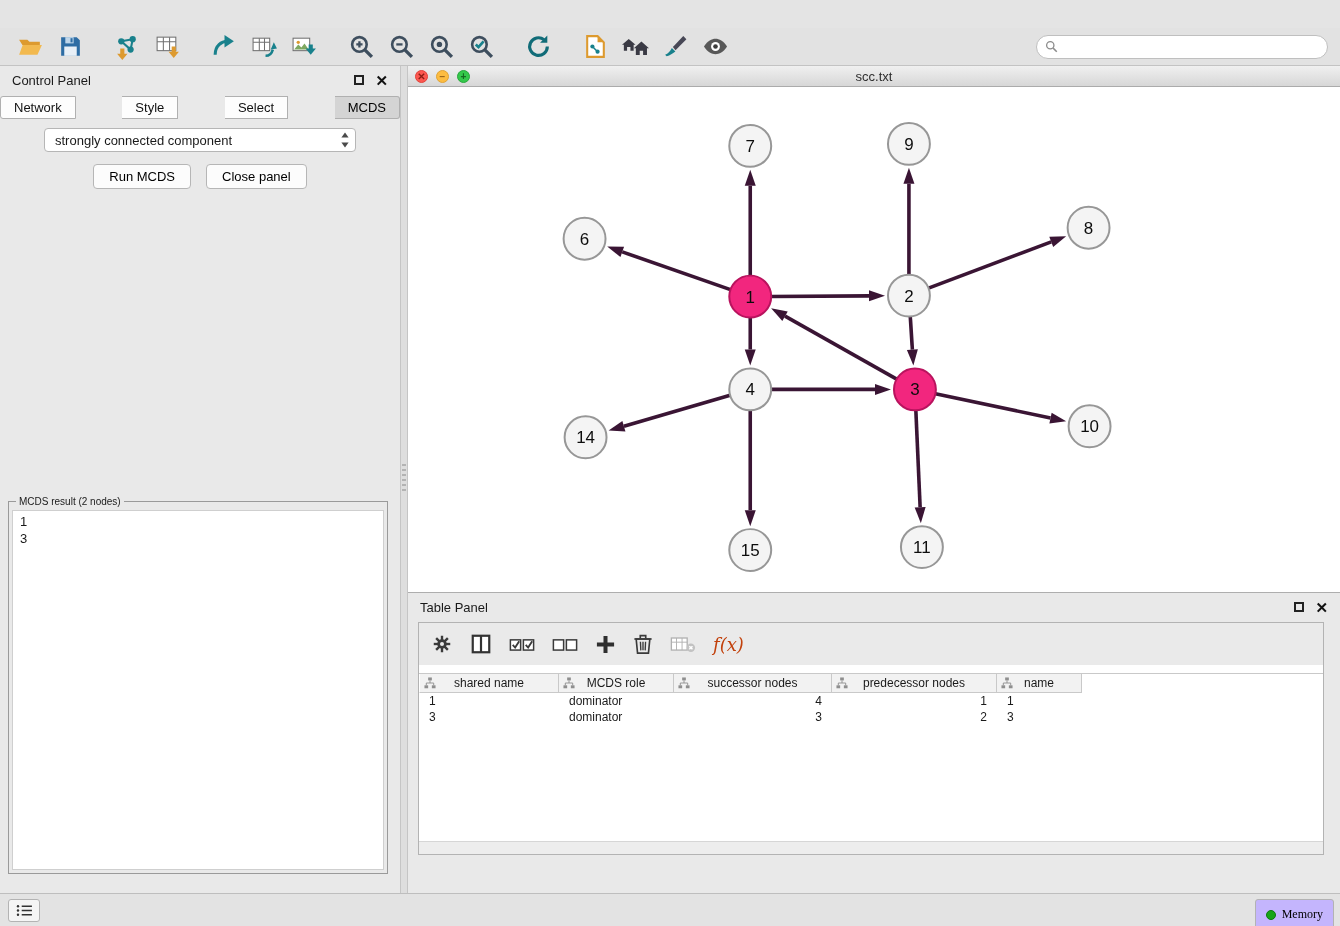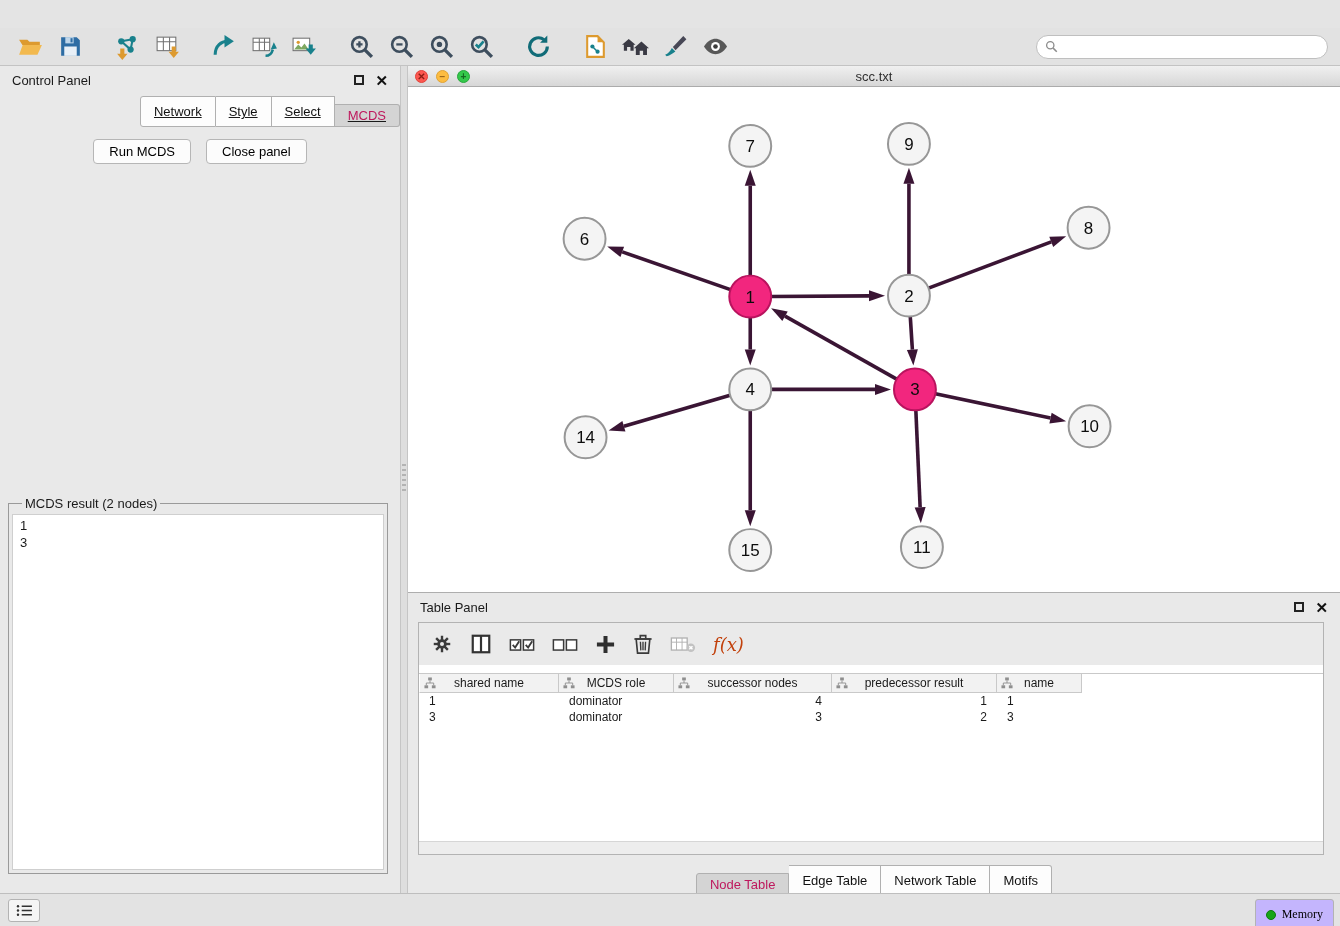--- a/index.html
+++ b/index.html
@@ -28,37 +28,37 @@
     background:transparent; font-family:inherit; }
 
   
   .control-panel { position:absolute; left:0; top:66px; width:400px; height:827px;
     background:#e9e9e9; }
   .panel-header { height:28px; display:flex; align-items:center; padding:0 12px;
     font-size:13px; }
   .win-icons { margin-left:auto; display:flex; gap:11px; align-items:center; }
   .float-icon { width:10px; height:10px; border:2px solid #222; display:inline-block; }
   .close-x { font-size:15px; font-weight:bold; color:#111; line-height:1; }
-  .cp-tabs { display:flex; justify-content:flex-end; margin-top:2px;text-decoration:underline; }
+  .cp-tabs { display:flex; justify-content:space-between; margin-top:2px; }
   .seg-tab { font-size:13px; padding:3px 13px; background:#fdfdfd;
     border:1px solid #b0b0b0; border-left:none; color:#111; font-family:inherit; }
   .seg-tab:first-child { border-left:1px solid #b0b0b0; border-radius:3px 0 0 3px; }
   .seg-tab:last-child { border-radius:0 3px 3px 0; }
-  .seg-tab.active { background:#d4d4d4; color:#be185d;margin-top:8px; }
+  .seg-tab.active { background:#d4d4d4; color:#000000; }
   .opt-label { text-align:center; font-size:13px; margin-top:24px; }
   .dropdown { margin:9px 44px 0 44px; height:24px; background:#fff;
     border:1px solid #b6b6b6; border-radius:4px; display:flex; align-items:center;
     padding:0 5px 0 10px; font-size:13px; }
   .dd-arrows { margin-left:auto; display:flex; }
   .btn-row { display:flex; justify-content:center; gap:15px; margin-top:12px; }
   .push-btn { font-size:13px; padding:4px 15px; background:#fcfcfc;
     border:1px solid #b6b6b6; border-radius:4px; font-family:inherit; }
   .result-box { position:absolute; left:8px; right:12px; top:430px; bottom:19px;
     border:1px solid #9a9a9a; padding:3px; background:#e9e9e9; }
-  .result-box legend { font-size:13px; padding:0 3px; margin-left:10px; }
+  .result-box legend { font-size:10px; padding:0 3px; margin-left:4px; }
   .result-list { background:#fff; border:1px solid #cfcfcf; width:100%; height:100%;
     font-size:13px; padding:2px 7px; line-height:17px; overflow:hidden; }
 
   
   .v-divider { position:absolute; left:400px; top:66px; width:8px; height:827px;
     background:#dedede; border-left:1px solid #c5c5c5; border-right:1px solid #c5c5c5; }
   .v-divider .grip { position:absolute; top:398px; left:1px; width:4px; height:30px;
     background:repeating-linear-gradient(#b3b3b3 0 2px, #dedede 2px 5px); }
 
   
@@ -257,20 +257,29 @@
         <span class="float-icon"></span>
         <span class="close-x">✕</span>
       </span>
     </div>
     <div class="cp-tabs" id="cp-tabs">
         <button class="seg-tab">Network</button>
         <button class="seg-tab">Style</button>
         <button class="seg-tab">Select</button>
         <button class="seg-tab active">MCDS</button>
       </div>
+    <div class="dropdown">
+      <span>strongly connected component</span>
+      <span class="dd-arrows">
+        <svg viewBox="0 0 10 18" width="10" height="18">
+            <path d="M5 1.5l3.6 5H1.4z" fill="#4a4a4a"></path>
+            <path d="M5 16.5l3.6-5H1.4z" fill="#4a4a4a"></path>
+          </svg>
+      </span>
+    </div>
     <div class="btn-row">
       <button class="push-btn">Run MCDS</button>
       <button class="push-btn">Close panel</button>
     </div>
     <fieldset class="result-box">
       <legend>MCDS result (2 nodes)</legend>
       <div class="result-list" id="result-list">
           <div>1</div>
           <div>3</div>
         </div>
@@ -469,21 +478,21 @@
             </svg>
             <span>successor nodes</span>
           </div>
           <div class="th" style="width: 165px;">
             <svg class="hicon" viewBox="0 0 13 13" width="12" height="12">
               <rect x="4.5" y="0.5" width="4" height="3.2" fill="#8f8f8f"></rect>
               <rect x="0.5" y="9" width="4" height="3.2" fill="#8f8f8f"></rect>
               <rect x="8.5" y="9" width="4" height="3.2" fill="#8f8f8f"></rect>
               <path d="M6.5 3.7v2.8M2.5 9V6.5h8V9" fill="none" stroke="#8f8f8f" stroke-width="1"></path>
             </svg>
-            <span>predecessor result</span>
+            <span>predecessor nodes</span>
           </div>
           <div class="th" style="width: 85px;">
             <svg class="hicon" viewBox="0 0 13 13" width="12" height="12">
               <rect x="4.5" y="0.5" width="4" height="3.2" fill="#8f8f8f"></rect>
               <rect x="0.5" y="9" width="4" height="3.2" fill="#8f8f8f"></rect>
               <rect x="8.5" y="9" width="4" height="3.2" fill="#8f8f8f"></rect>
               <path d="M6.5 3.7v2.8M2.5 9V6.5h8V9" fill="none" stroke="#8f8f8f" stroke-width="1"></path>
             </svg>
             <span>name</span>
           </div>
@@ -499,26 +508,20 @@
           <div class="trow">
             <div class="td" style="width: 140px; text-align: left;">3</div>
             <div class="td" style="width: 115px; text-align: left;">dominator</div>
             <div class="td" style="width: 158px; text-align: right;">3</div>
             <div class="td" style="width: 165px; text-align: right;">2</div>
             <div class="td" style="width: 85px; text-align: left;">3</div>
           </div>
         </div>
       <div class="tp-hscroll"></div>
     </div>
-    <div class="tp-tabs" id="tp-tabs">
-        <button class="seg-tab active">Node Table</button>
-        <button class="seg-tab">Edge Table</button>
-        <button class="seg-tab">Network Table</button>
-        <button class="seg-tab">Motifs</button>
-      </div>
   </div>
 
   <div class="statusbar">
     <button class="sb-left">
       <svg viewBox="0 0 18 14" width="17" height="13">
           <circle cx="2" cy="2.5" r="1.3" fill="#333"></circle>
           <circle cx="2" cy="7" r="1.3" fill="#333"></circle>
           <circle cx="2" cy="11.5" r="1.3" fill="#333"></circle>
           <path stroke="#333" stroke-width="1.6" d="M6 2.5h11M6 7h11M6 11.5h11"></path>
         </svg>

